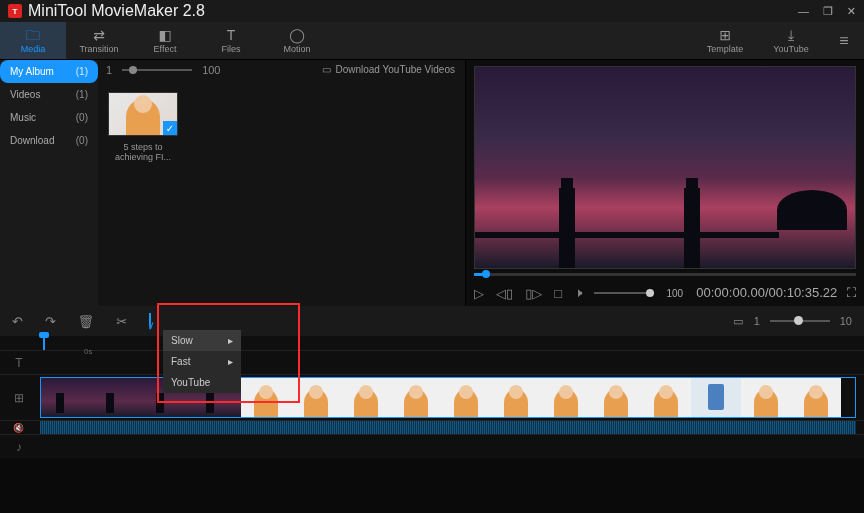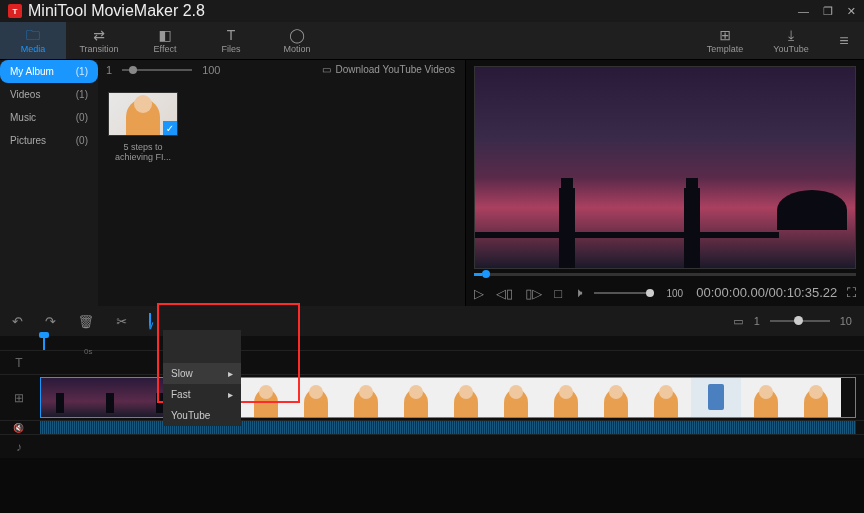--- a/index.html
+++ b/index.html
@@ -55,21 +55,21 @@
 .timeline-toolbar { height:30px; background:#1a1a1a; display:flex; align-items:center; padding:0 12px; gap:22px; color:#888; position:relative; }
 .tl-tool { cursor:pointer; font-size:13px; }
 .tl-right { position:absolute; right:12px; display:flex; align-items:center; gap:10px; }
 .zoom-track { width:60px; height:2px; background:#555; position:relative; }
 .zoom-track::after { content:''; position:absolute; left:40%; top:-4px; width:9px; height:9px; background:#ccc; border-radius:50%; }
 .speed-highlight { position:absolute; left:157px; top:-3px; width:143px; height:100px; border:2px solid #ff2a2a; pointer-events:none; z-index:20; }
 .speed-icon { width:18px; height:12px; border:1px solid #1a96ff; border-radius:0 0 50% 50%; position:relative; }
 .speed-icon::after { content:''; position:absolute; left:50%; bottom:0; width:1px; height:7px; background:#1a96ff; transform-origin:bottom; transform:rotate(20deg); }
 .speed-menu { position:absolute; left:163px; top:24px; width:78px; background:#2a2a2a; z-index:22; font-size:10px; }
 .speed-menu-item { padding:5px 8px; display:flex; justify-content:space-between; align-items:center; cursor:pointer; color:#ccc; }
-.speed-menu-item.hl { background:#3a3a3a;margin-top:33px; }
+.speed-menu-item.hl { background:#3a3a3a; }
 .speed-submenu { position:absolute; left:241px; top:24px; width:54px; background:#2a2a2a; z-index:22; font-size:10px; }
 .speed-submenu-item { padding:4px 8px; cursor:pointer; color:#ccc; }
 .speed-submenu-item.hl { background:#1a4a7a; }
 .timeline-area { background:#0f0f0f; }
 .ruler { height:14px; margin-left:38px; position:relative; color:#666; font-size:8px; }
 .ruler span { position:absolute; top:11px;margin-left:44px; }
 .playhead { position:absolute; left:5px; top:0; width:2px; height:14px; background:#1a96ff; }
 .playhead::before { content:''; position:absolute; top:-4px; left:-4px; width:10px; height:6px; background:#1a96ff; border-radius:2px; }
 .track { display:flex; align-items:center; border-top:1px solid #222; }
 .track-head { width:38px; height:100%; display:flex; align-items:center; justify-content:center; color:#666; font-size:12px; }
@@ -148,21 +148,21 @@
       </div>
     <div class="side-item">
         <span>Videos</span>
         <span class="side-count">(1)</span>
       </div>
     <div class="side-item">
         <span>Music</span>
         <span class="side-count">(0)</span>
       </div>
     <div class="side-item">
-        <span>Pictures</span>
+        <span>Download</span>
         <span class="side-count">(0)</span>
       </div>
   </div>
 
   <div class="media-panel">
     <div class="media-header">
       <span>1</span>
       <div class="zoom-slider"></div>
       <span>100</span>
     </div>

